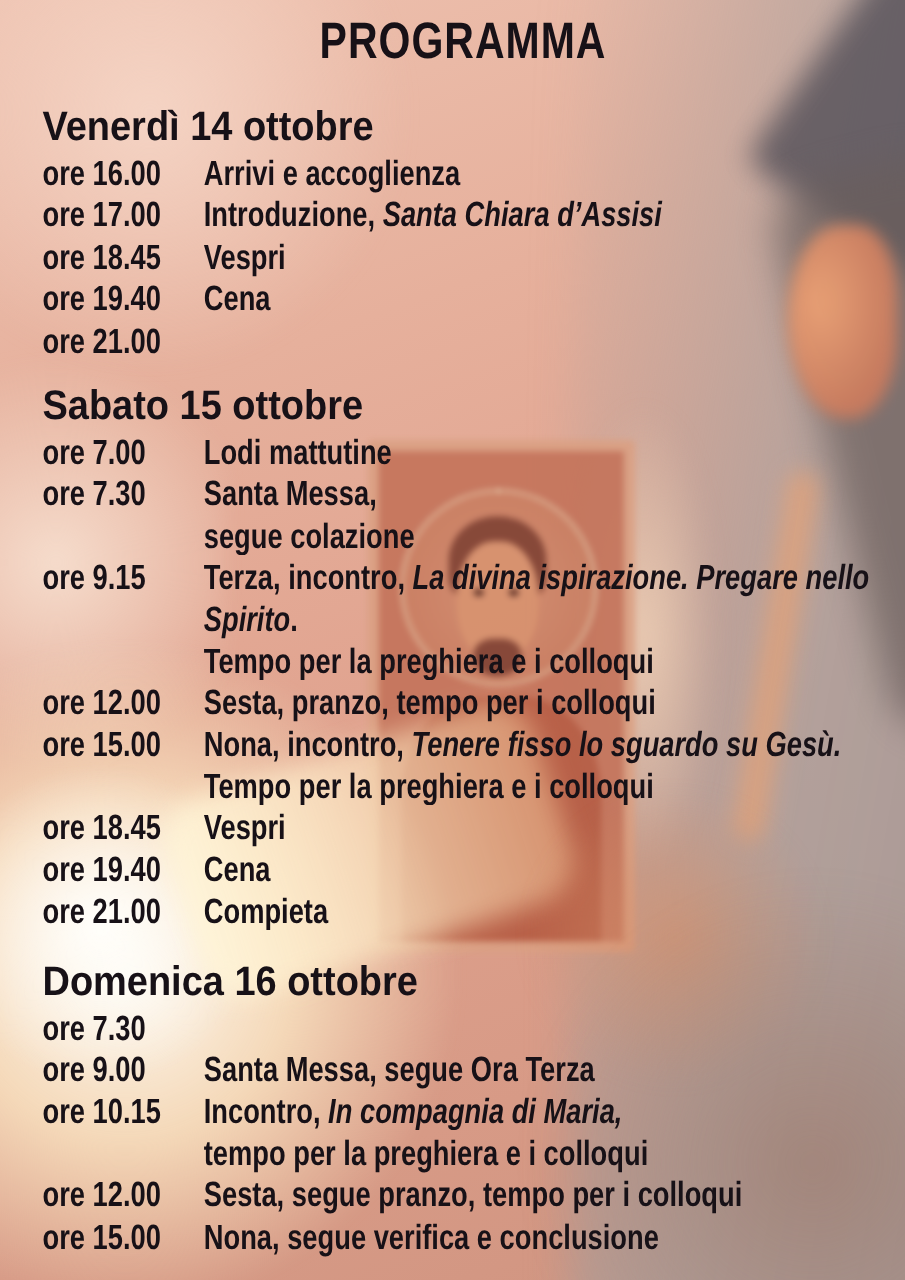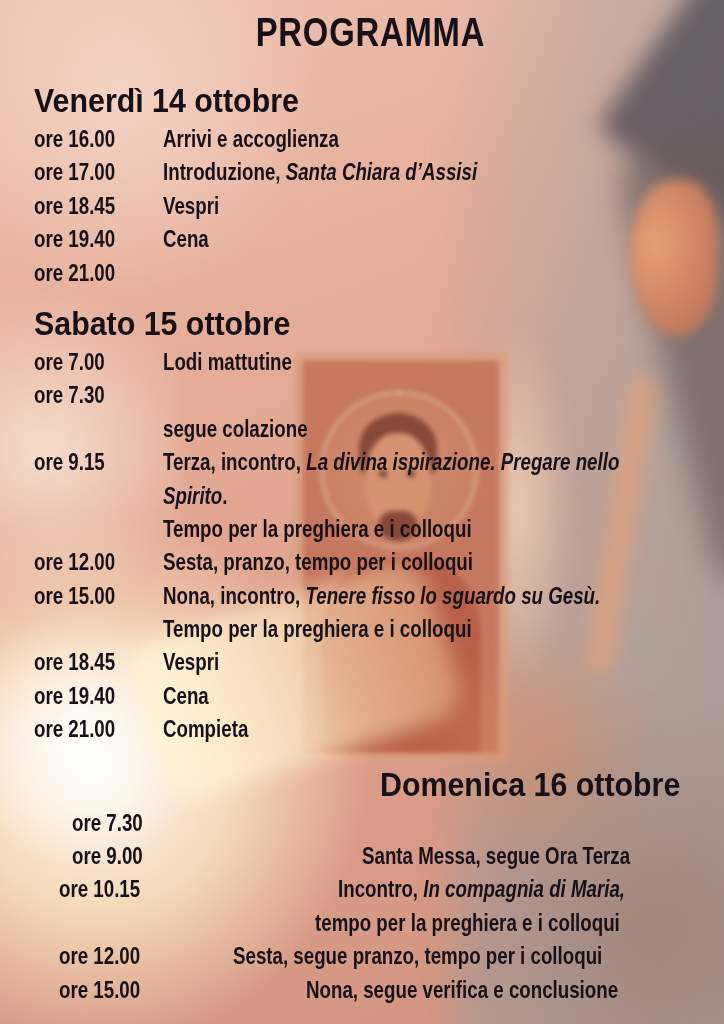--- a/index.html
+++ b/index.html
@@ -134,30 +134,30 @@
   .title{
     margin:0;padding-top:4px;
     font-size:41px;line-height:48px;
     text-align:center;
     letter-spacing:1px;
   }
   .title .tx{transform:scaleX(0.8);transform-origin:center;}
   .day{margin:0;}
   .day-1{margin-top:26px;}
   .day-2{margin-top:14px;}
-  .day-3{margin-top:20px;text-align:right;}
+  .day-3{margin-top:20px;}
   .day-heading{
     margin:16px 0 2px 0;
     font-size:33px;line-height:38px;
   }
   .day-heading .tx{transform:scaleX(0.92);}
   .row{
     display:flex;
     height:33.4px;line-height:33.4px;
-    font-size:24px;
+    font-size:28px;
   }
   .time{width:129px;flex:none;}
   .desc{flex:1;}
   .it{font-style:italic;}
 </style>
 </head>
 <body>
 
 <div class="page">
 
@@ -213,20 +213,21 @@
           </div>
         </section>
         <section class="day day-2">
           <h2 class="day-heading"><span class="tx">Sabato 15 ottobre</span></h2>
           <div class="row">
             <div class="time"><span class="tx">ore 7.00</span></div>
             <div class="desc"><span class="tx"><span>Lodi mattutine</span></span></div>
           </div>
           <div class="row">
             <div class="time"><span class="tx">ore 7.30</span></div>
+            <div class="desc"><span class="tx"><span>Santa Messa,</span></span></div>
           </div>
           <div class="row">
             <div class="time"><span class="tx"></span></div>
             <div class="desc"><span class="tx"><span>segue colazione</span></span></div>
           </div>
           <div class="row">
             <div class="time"><span class="tx">ore 9.15</span></div>
             <div class="desc"><span class="tx"><span>Terza, incontro, </span><span class="it">La divina ispirazione. Pregare nello</span></span></div>
           </div>
           <div class="row">

